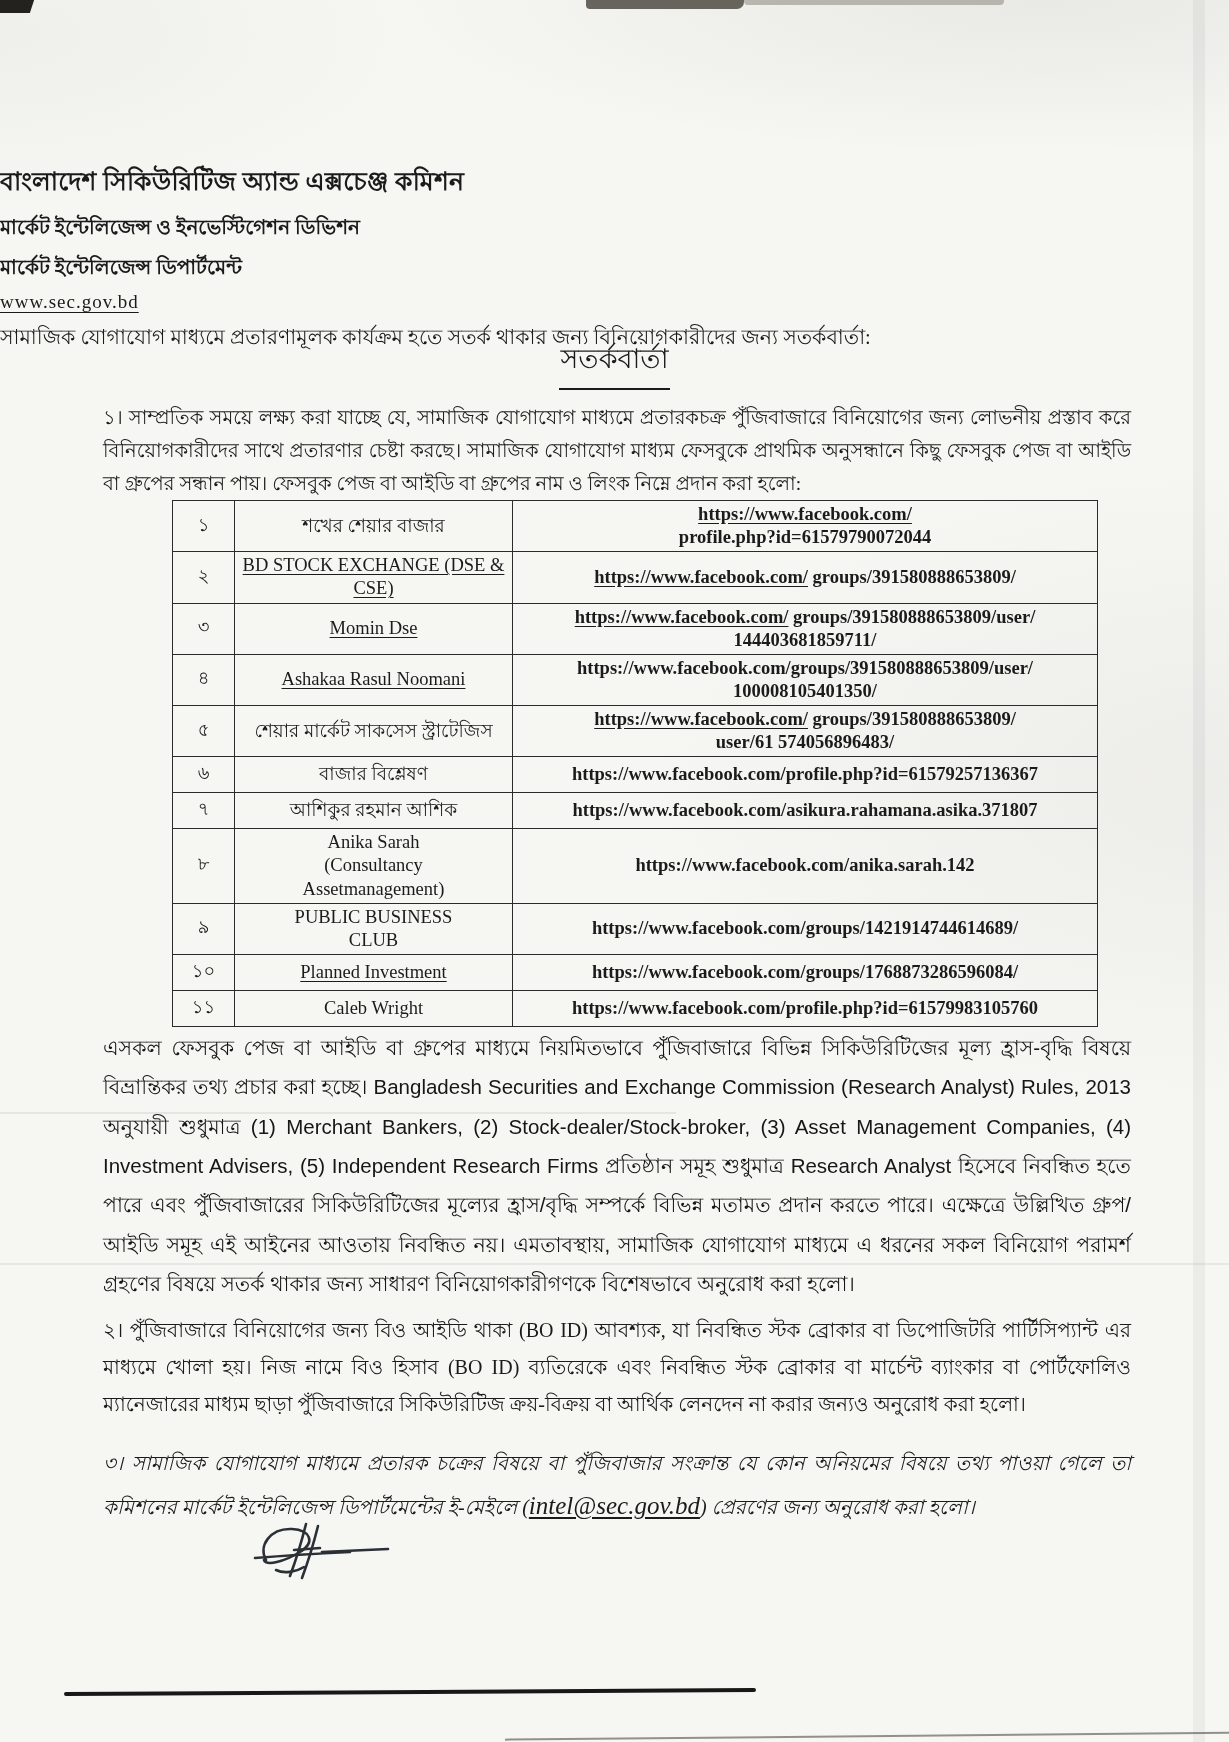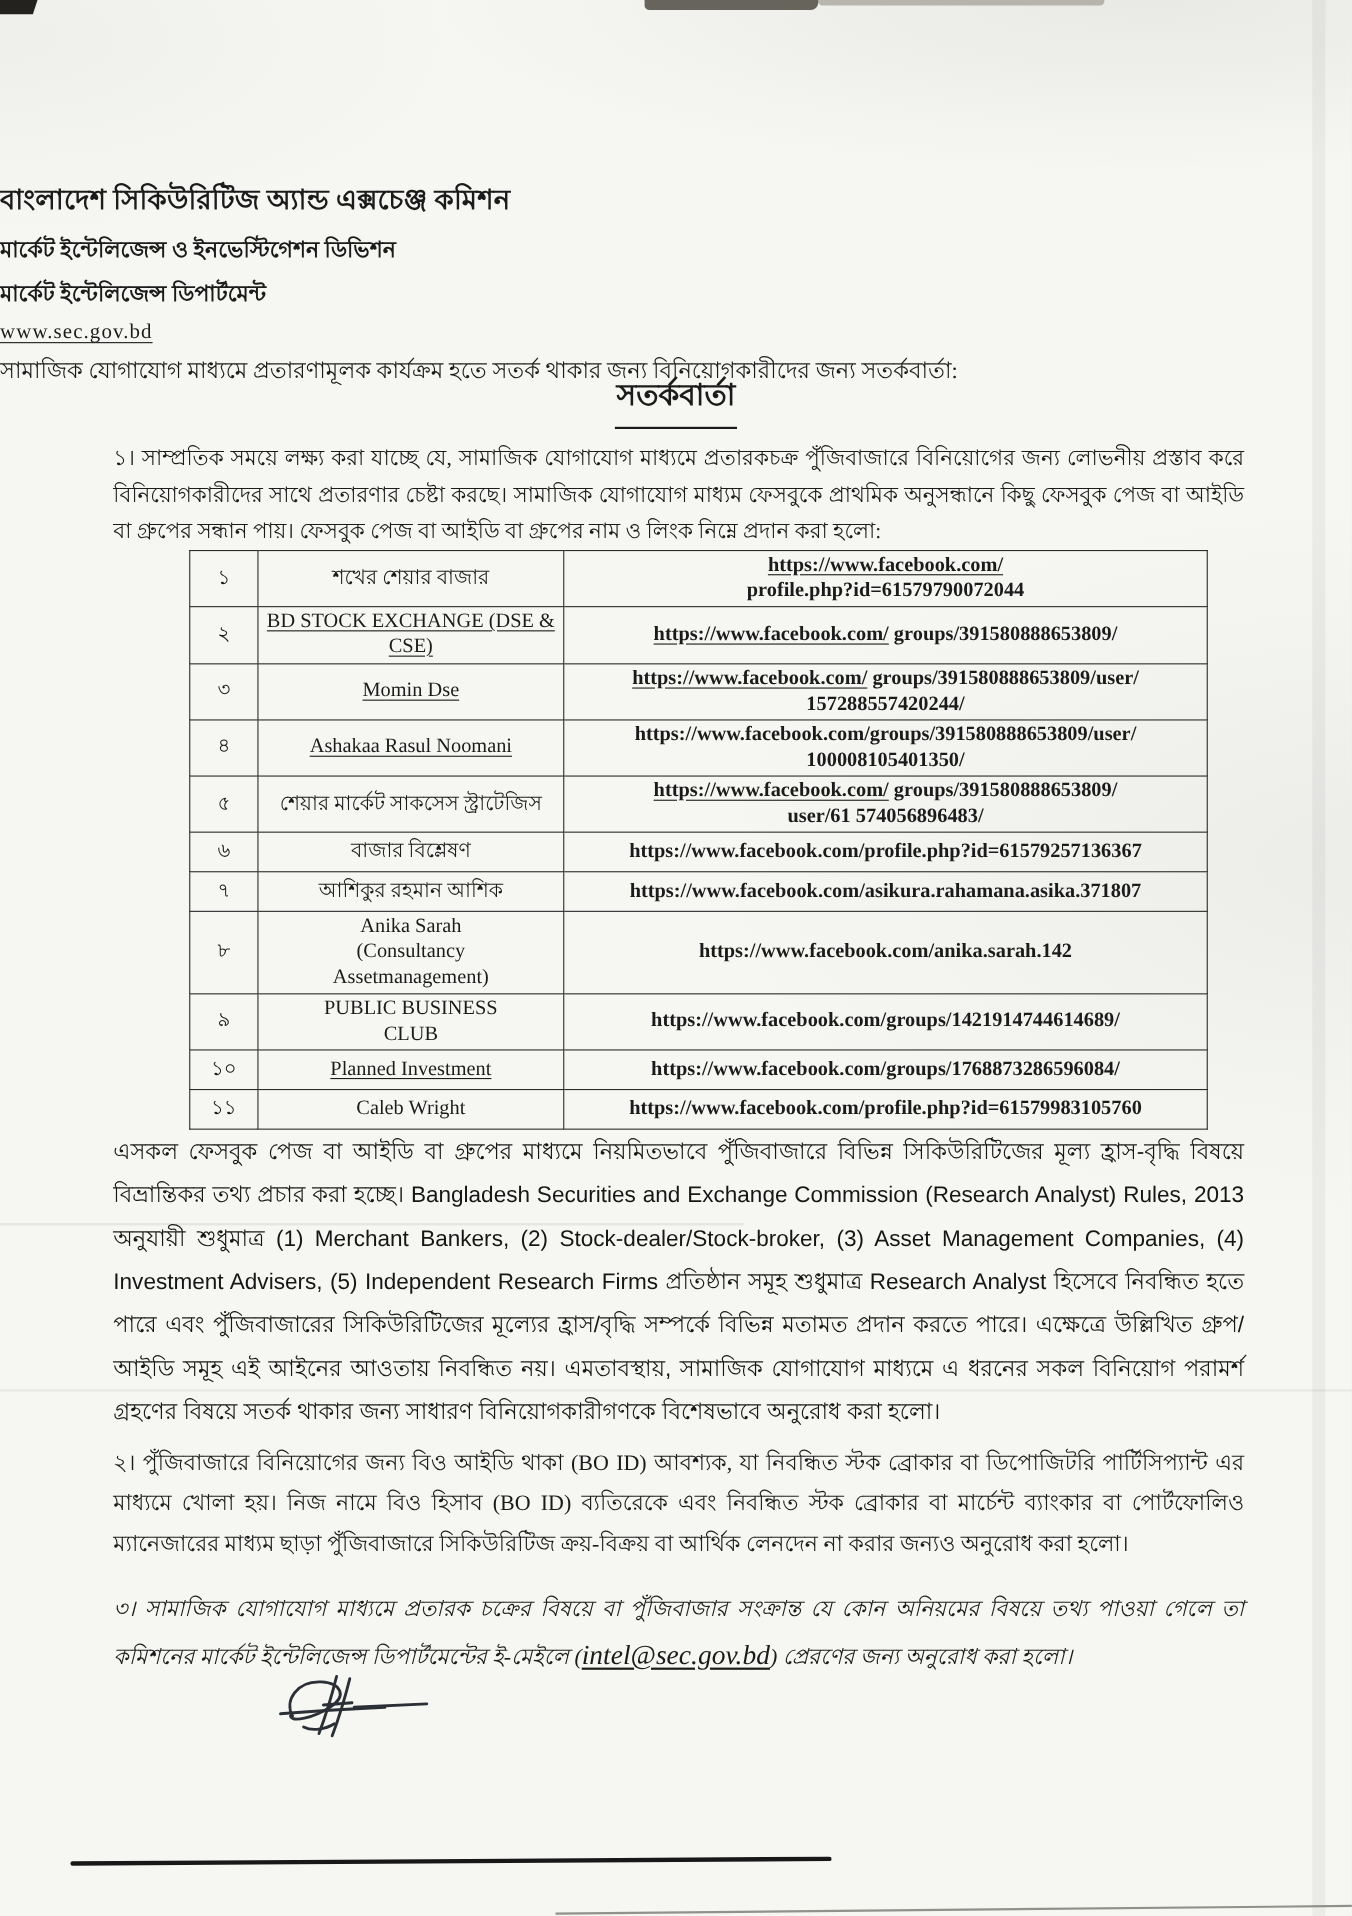--- a/index.html
+++ b/index.html
@@ -25,21 +25,21 @@
   .fold-h2{position:absolute;left:0;top:1263px;width:100%;height:2px;background:rgba(40,40,40,0.07);}
   .bottom-rule{position:absolute;left:64px;top:1690px;width:692px;height:4px;background:#181818;border-radius:2px;transform:rotate(-0.35deg);}
   .bottom-edge-line{position:absolute;left:505px;top:1735px;width:760px;height:2px;background:#6f6d68;transform:rotate(-0.55deg);opacity:.75;}
   
   .doc-header{position:absolute;top:162px;left:0;width:100%;text-align:left;}
   .org{font-size:25px;font-weight:bold;letter-spacing:.2px;}
   .division,.department{font-size:20px;font-weight:bold;margin-top:7px;}
   .website{font-size:19px;margin-top:6px;letter-spacing:1px;text-decoration:underline;text-underline-offset:4px;}
   .subject{font-size:20.5px;font-weight:normal;margin-top:9px;}
   .doc-title-wrap{position:absolute;top:338px;left:0;width:100%;text-align:center;}
-  .doc-title{display:inline-block;font-size:27px;font-weight:bold;border-bottom:2.5px solid #1b1b1b;padding:0 2px 5px 2px;}
+  .doc-title{display:inline-block;font-size:27px;font-weight:normal;border-bottom:2.5px solid #1b1b1b;padding:0 2px 5px 2px;}
   
   .para{position:absolute;left:103px;width:1028px;text-align:justify;}
   .p1{top:402px;font-size:19.5px;line-height:1.68;}
   .bodyp{top:1028px;font-size:20.5px;line-height:1.92;font-family:"Liberation Sans","DejaVu Sans",sans-serif;color:#161616;}
   .p2{top:1312px;font-size:20px;line-height:1.85;}
   .p3{top:1444px;font-size:20px;line-height:1.9;font-style:italic;}
   .email{font-size:25px;text-decoration:underline;text-underline-offset:3px;font-family:"Liberation Serif","DejaVu Serif",serif;}
   
   .links-table{position:absolute;top:500px;left:172px;width:926px;border-collapse:collapse;table-layout:fixed;}
   .links-table th,.links-table td{border:1.6px solid #2b2b2b;padding:2px 6px;text-align:center;vertical-align:middle;}
@@ -102,21 +102,21 @@
         <td class="c-link">
             <div><span class="lu">https://www.facebook.com/</span><span> groups/391580888653809/</span></div>
             <div></div>
           </td>
       </tr>
       <tr class="u-name">
         <td class="c-serial">৩</td>
         <td class="c-name">Momin Dse</td>
         <td class="c-link">
             <div><span class="lu">https://www.facebook.com/</span><span> groups/391580888653809/user/</span></div>
-            <div>157288557420244/</div>
+            <div>144403681859711/</div>
           </td>
       </tr>
       <tr class="u-name">
         <td class="c-serial">৪</td>
         <td class="c-name">Ashakaa Rasul Noomani</td>
         <td class="c-link">
             <div><span class="lu"></span><span>https://www.facebook.com/groups/391580888653809/user/</span></div>
             <div>100008105401350/</div>
           </td>
       </tr>

